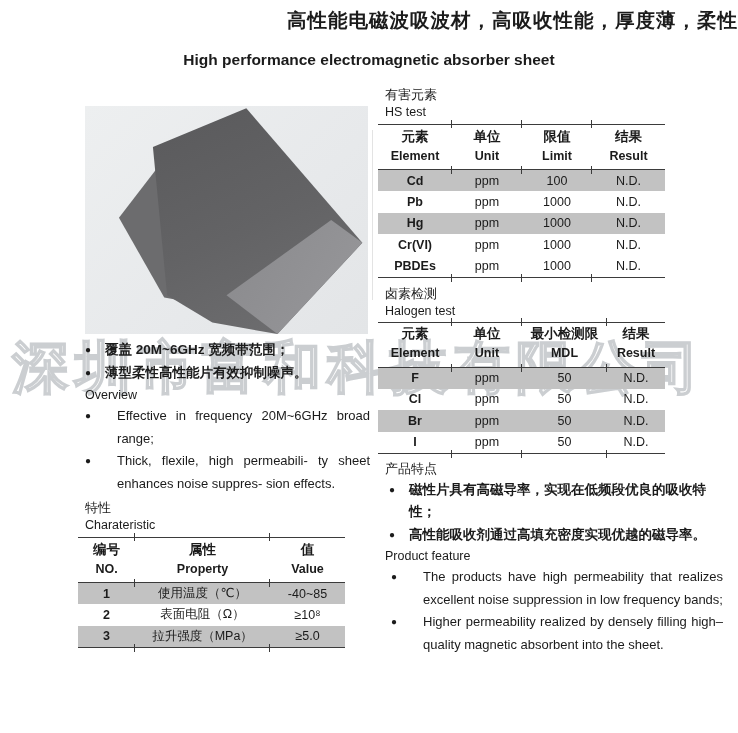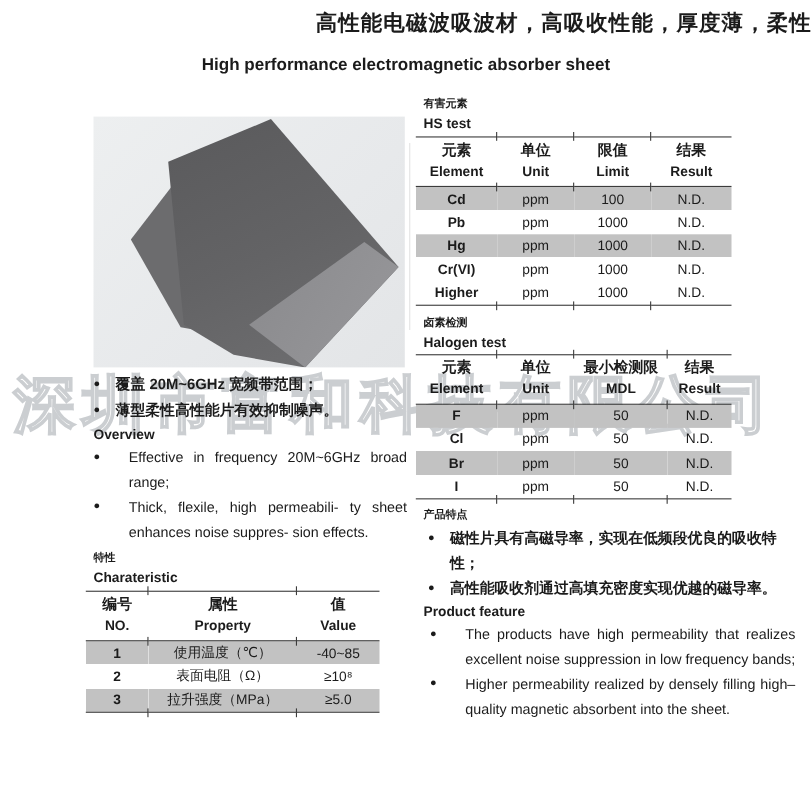--- a/index.html
+++ b/index.html
@@ -43,22 +43,22 @@
     clip-path:polygon(57% 1%, 24% 18%, 29% 83%, 45% 95%, 68% 100%, 98% 60%);
   }
   .photo .sheet-fold {
     position:absolute; inset:0;
     background:linear-gradient(120deg,#7b7b7e 0%,#98989b 100%);
     clip-path:polygon(50% 83%, 68% 100%, 98% 60%, 87% 50%);
   }
   
   .left-col  { position:absolute; left:85px;  top:338px; width:285px; z-index:2; }
   .right-col { position:absolute; left:378px; top:86px;  width:345px; z-index:2; }
-  .h-cn { font-size:10px; font-weight:bold; line-height:17px; }
-  .h-en { font-size:12.5px; font-weight:bold; line-height:16px; }
+  .h-cn { font-size:13px; font-weight:normal; line-height:17px; }
+  .h-en { font-size:12.5px; font-weight:normal; line-height:16px; }
   .right-col > .h-cn, .right-col > .h-en { margin-left:7px; }
   
   .bullet { display:flex; align-items:flex-start; }
   .bullet .dot { flex:0 0 auto; font-size:10px; line-height:22px; }
   .bullet .bt-cn { font-size:13.5px; line-height:22.5px;font-weight:bold; }
   .bullet .bt-en { font-size:13px; line-height:22.5px; text-align:justify; }
   .bullet .bt { flex:1 1 auto; }
   .gap-sm { width:14px; flex:0 0 auto; }
   .gap-lg { width:26px; flex:0 0 auto; }
   
@@ -220,21 +220,21 @@
         <td>1000</td>
         <td>N.D.</td>
       </tr>
       <tr>
         <td class="el">Cr(VI)</td>
         <td>ppm</td>
         <td>1000</td>
         <td>N.D.</td>
       </tr>
       <tr>
-        <td class="el">Higher</td>
+        <td class="el">PBDEs</td>
         <td>ppm</td>
         <td>1000</td>
         <td>N.D.</td>
       </tr>
     </tbody>
   </table>
 
   <div class="h-cn mt7">卤素检测</div>
   <div class="h-en mt1">Halogen test</div>
 

